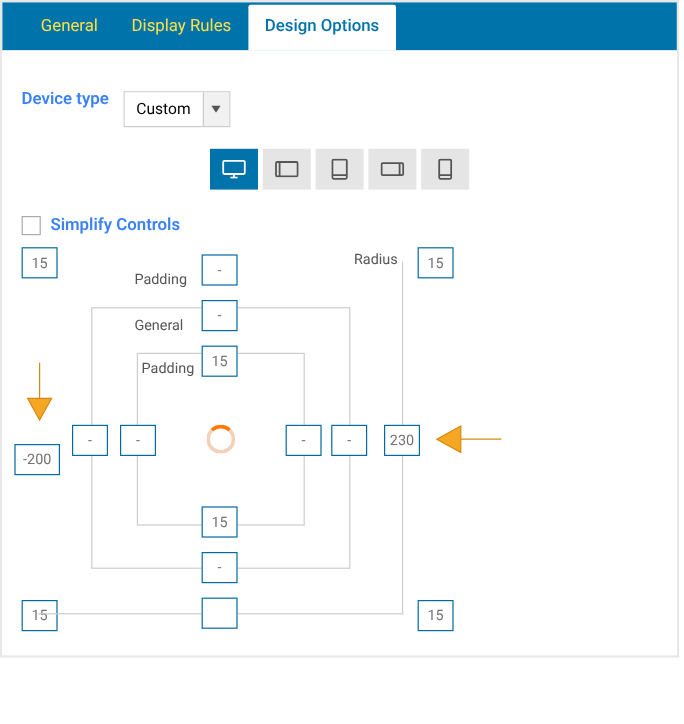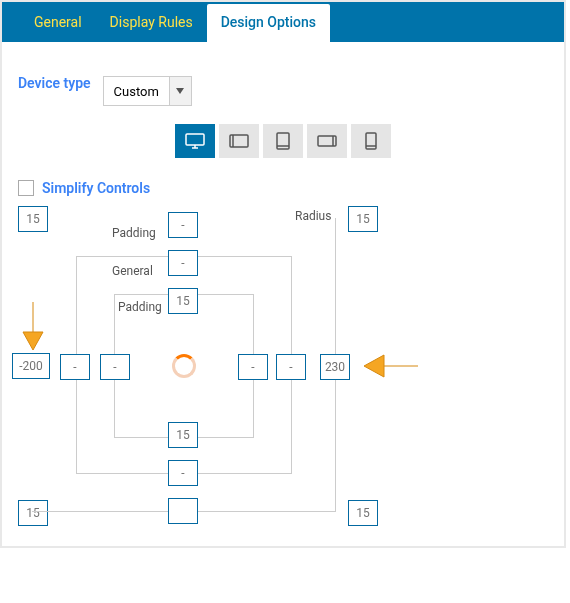--- a/index.html
+++ b/index.html
@@ -108,21 +108,21 @@
 
       <span class="sec-lbl" style="left:277px; top:3px;">Radius</span>
       <div class="inp" style="left:0; top:0;">15</div>
       <div class="inp" style="left:330px; top:0;">15</div>
       <div class="inp" style="left:0; top:294px;">15</div>
       <div class="inp" style="left:330px; top:294px;">15</div>
 
       <div class="rect" style="left:14px; top:12px; width:304px; height:294px; border-top:none; border-left:none;"></div>
       <span class="sec-lbl" style="left:94px; top:20px;">Padding</span>
       <div class="inp" style="left:150px; top:6px;">-</div>
-      <div class="inp wide" style="left:-6px; top:147px;">-200</div>
+      <div class="inp wide" style="left:-6px; top:164px;">-200</div>
       <div class="inp" style="left:302px; top:148px;">230</div>
       <div class="inp" style="left:150px; top:292px;"></div>
 
       <div class="rect" style="left:58px; top:50px; width:216px; height:218px;"></div>
       <span class="sec-lbl" style="left:94px; top:58px;">General</span>
       <div class="inp" style="left:150px; top:44px;">-</div>
       <div class="inp" style="left:42px; top:148px;">-</div>
       <div class="inp" style="left:258px; top:148px;">-</div>
       <div class="inp" style="left:150px; top:254px;">-</div>
 

